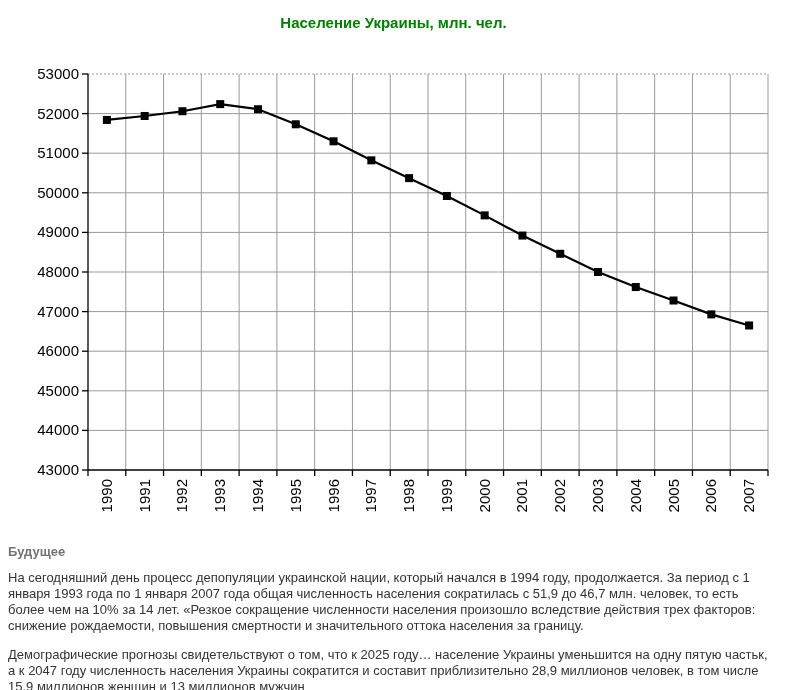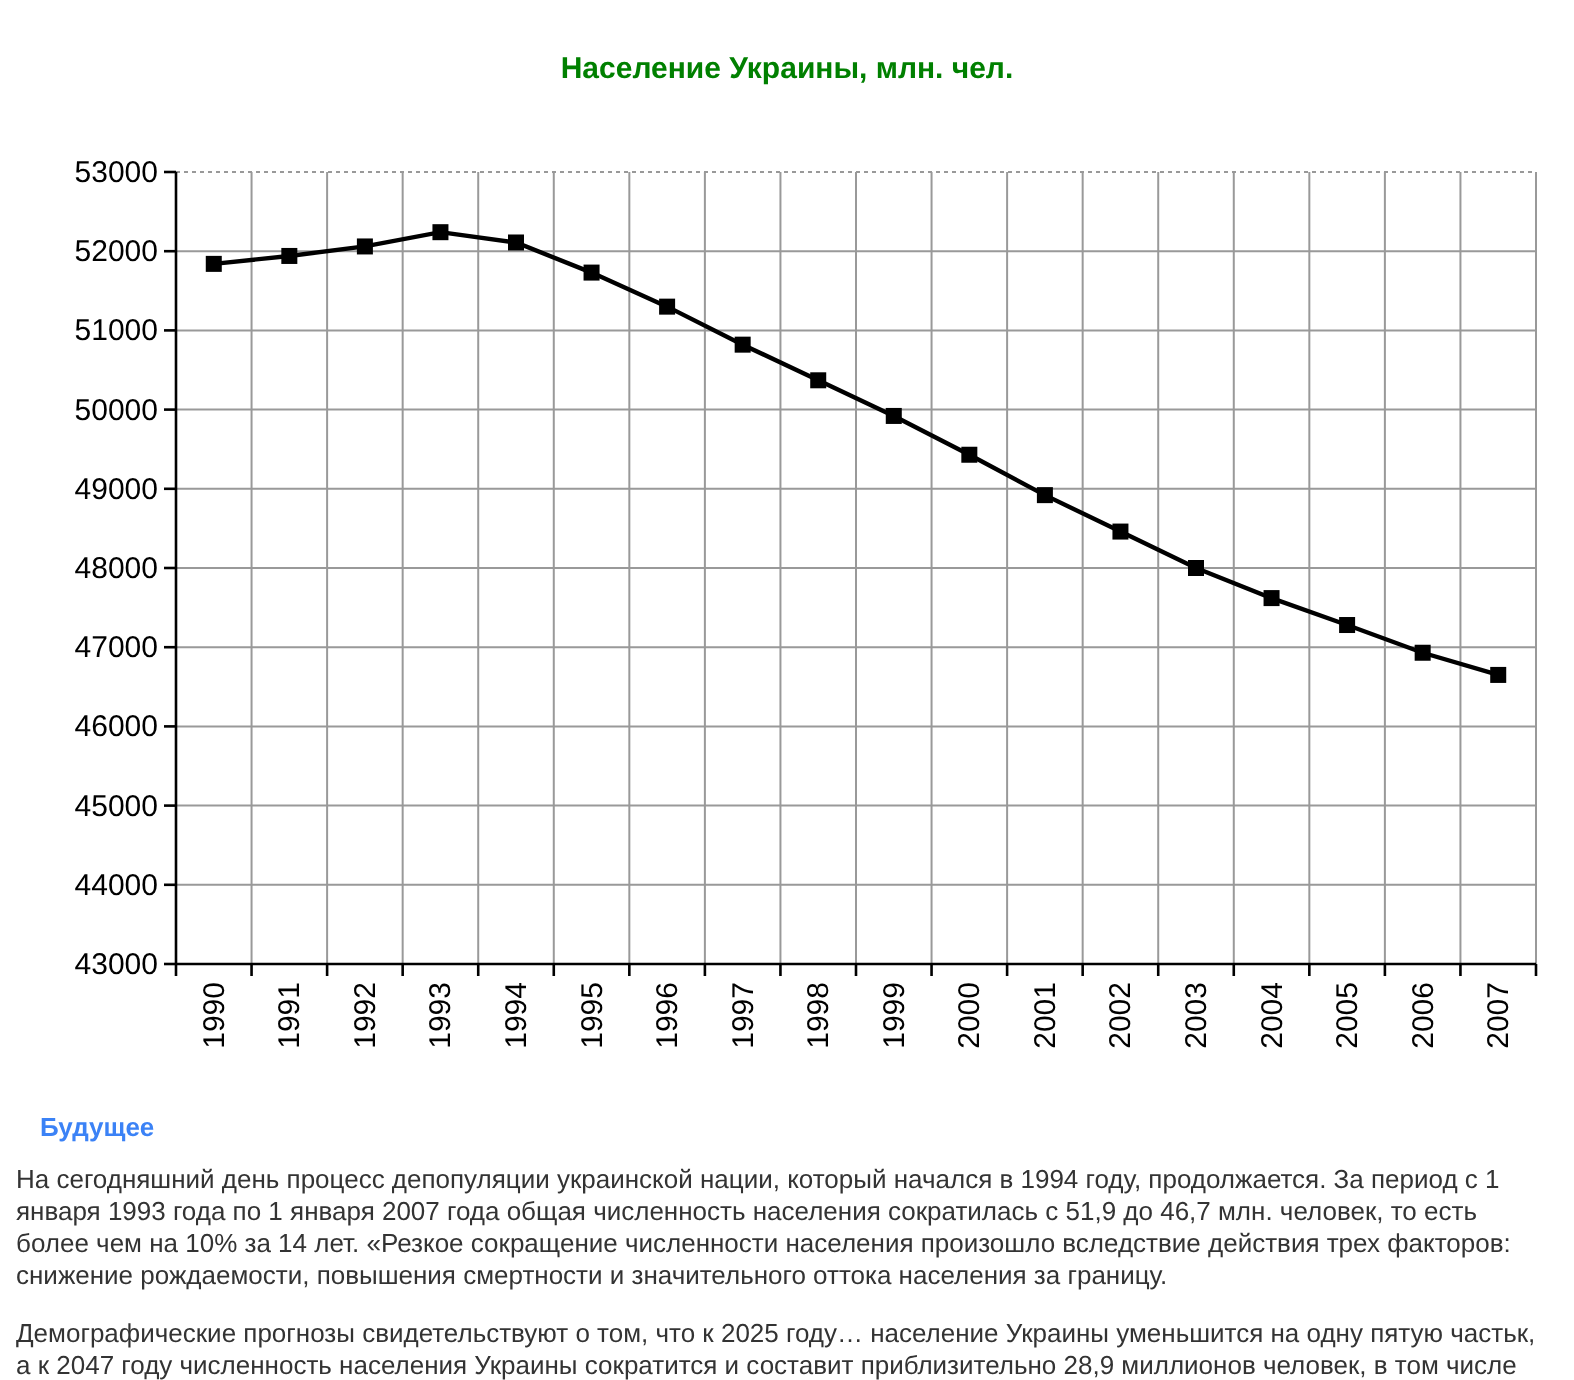--- a/index.html
+++ b/index.html
@@ -2,31 +2,31 @@
 <html><head>
 <meta charset="utf-8">
 <style>
   html,body{margin:0;padding:0;}
   body{
     width:787px;height:690px;background:#ffffff;
     font-family:"Liberation Sans","DejaVu Sans",sans-serif;
     overflow:hidden;
   }
   .chart-title{
-    margin:16px;padding:10px 0 0 0;
+    margin:4px;padding:10px 0 0 0;
     font-size:15px;line-height:18px;font-weight:bold;
     text-align:center;color:#008000;
   }
   .chart-wrap{margin-top:26px;}
   svg{display:block;}
   svg text{font-family:"Liberation Sans","DejaVu Sans",sans-serif;fill:#000000;}
   .text-block{padding:0 10px 0 8px;color:#333333;}
   .future-heading{
-    font-size:13px;font-weight:bold;color:#3b82f6;
-    margin:8px 0 11px 12px;
+    font-size:13px;font-weight:bold;color:#737373;
+    margin:8px 0 11px 0;
   }
   .body-par{
     font-size:13px;line-height:16px;margin:0 0 13px 0;
   }
 </style>
 </head>
 <body>
 
 <h1 class="chart-title">Население Украины, млн. чел.</h1>
 

